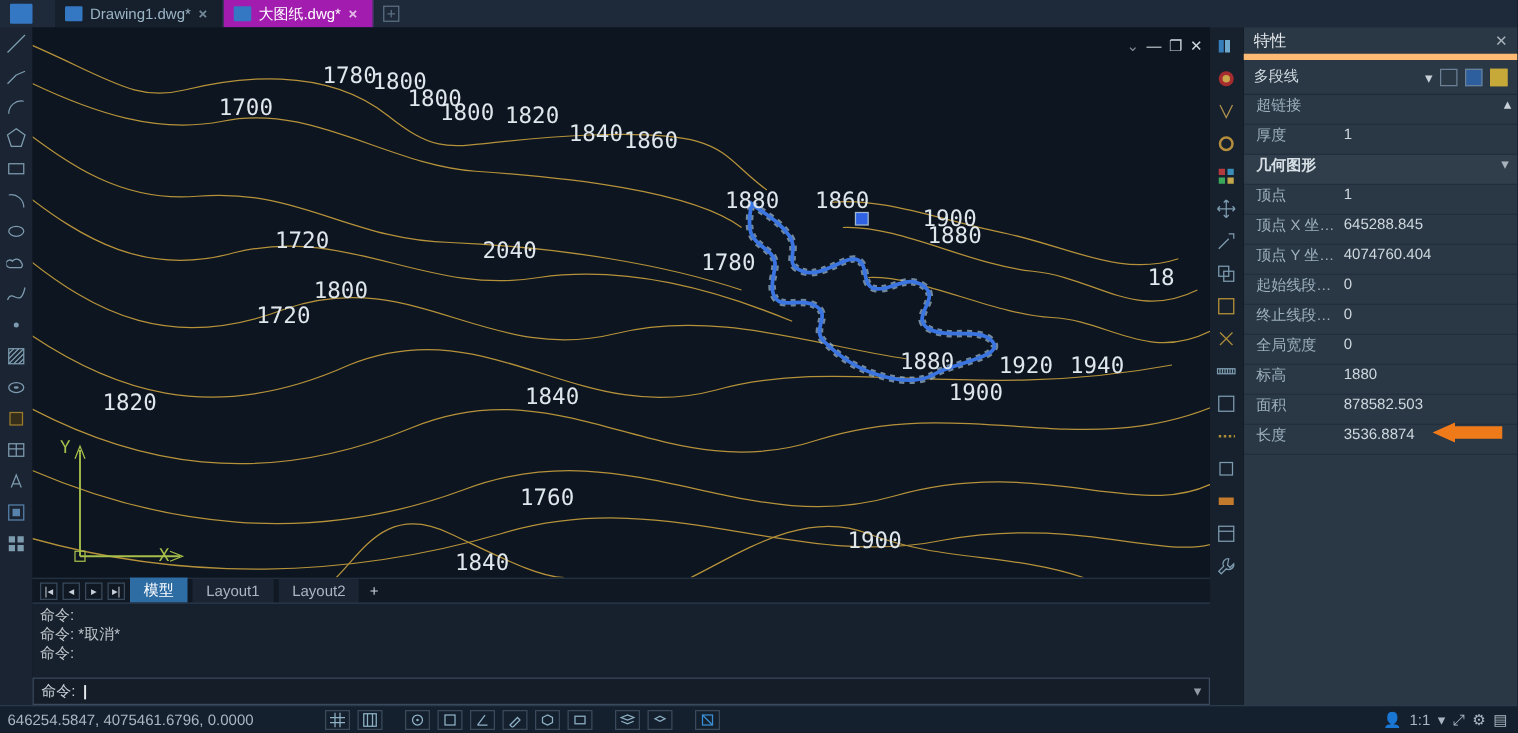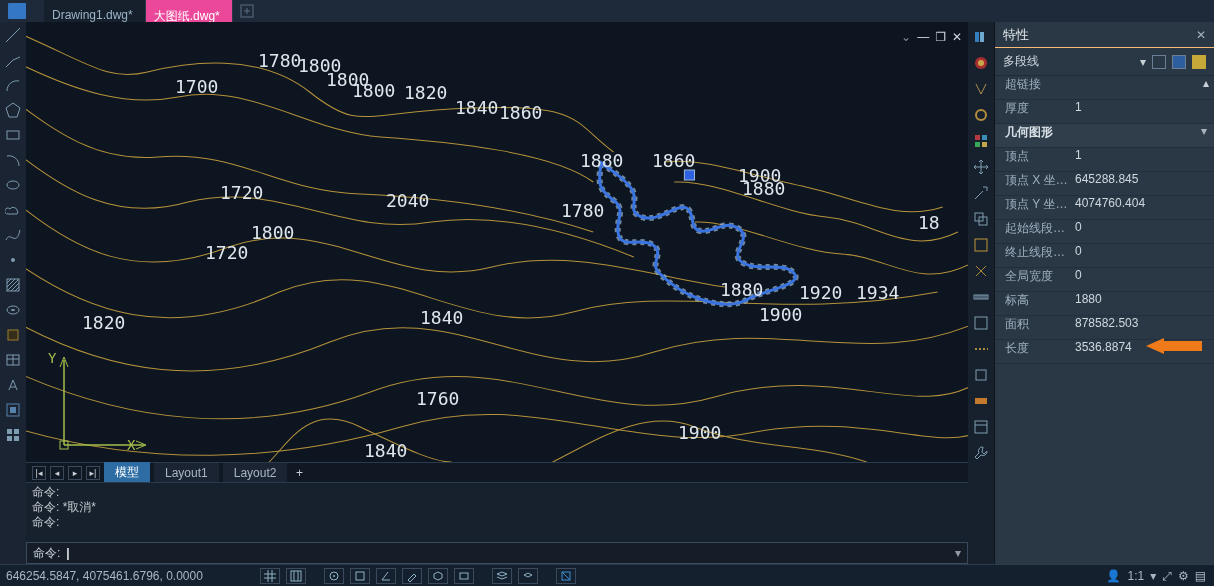--- a/index.html
+++ b/index.html
@@ -1,21 +1,21 @@
 <!DOCTYPE html>
 <html><head>
 <meta charset="utf-8">
 <style>
 * { margin:0; padding:0; box-sizing:border-box; font-family:"Microsoft YaHei",Arial,sans-serif; font-size:12px; -webkit-user-select:none; user-select:none;}
 body { background:#1e2a3a; color:#c8d0d8; width:1214px; height:586px; overflow:hidden; position:relative;}
 .tabbar { display:flex; align-items:center; background:#1e2a3a; height:22px; padding-left:44px; gap:0;}
 .tabbar .pre-icon{ width:18px; height:16px; background:#3477c2; position:absolute; left:8px; top:3px; border-radius:1px;}
-.tab { display:flex; align-items:center; padding:2px 12px 2px 8px; gap:6px; height:22px; border-right:1px solid #2a3a4d; position:relative; cursor:pointer;flex-direction:column;}
+.tab { display:flex; align-items:center; padding:2px 12px 2px 8px; gap:6px; height:22px; border-right:1px solid #2a3a4d; position:relative; cursor:pointer;}
 .tab.inactive{ background:#16202c; color:#9bb4c6;}
-.tab.active{ background:#ec4899; color:#fff;}
+.tab.active{ background:#a21caf; color:#fff;}
 .tab .dwg-ic{ width:14px; height:12px; background:#3477c2; display:inline-block; border-radius:1px;}
 .tab .dwg-ic.small{ background:#3477c2;}
 .tab .close{ font-weight:bold; opacity:.7;}
 .tabbar .plus-ic{width:20px;height:20px;display:flex;align-items:center;justify-content:center;opacity:.8;margin-left:4px;cursor:pointer;}
 .main { display:flex; position:absolute; top:22px; left:0; right:0; bottom:22px;}
 .toolcol{ width:26px; background:#1a2432; display:flex; flex-direction:column; align-items:center; padding-top:4px; gap:7px;}
 .tbtn{ width:18px; height:18px; display:flex; align-items:center; justify-content:center; opacity:.85; cursor:pointer;}
 .tbtn svg, .tbtn span{ width:16px; height:16px; display:block;}
 .canvas-area{ flex:1; display:flex; flex-direction:column; background:#0e1621;}
 .drawing{ flex:1; position:relative; background:#0d1520; overflow:hidden;}
@@ -30,21 +30,21 @@
 .ltabs .lt.active{ background:#2e6da4; color:#fff;}
 .ltabs .lt.inactive{ background:#1a2432; color:#aab6c1;}
 .ltabs .plus{ width:16px; text-align:center;cursor:pointer;}
 .cmdlog{ background:#17212d; border-top:1px solid #2a3a4d; font-size:12px; color:#c0c6cc; padding:2px 6px; line-height:15px; height:60px; overflow:hidden; font-family:Arial,sans-serif;}
 .cmdinput-row{ display:flex; align-items:center; background:#141d28; border:1px solid #3a4a5c; height:22px; padding:0 6px; gap:6px;}
 .cmdinput-row input{ flex:1; background:transparent; border:none; outline:none; color:#c0c6cc;}
 .cmdinput-row .caret{ color:#e4e8eb; font-weight:bold;}
 .right-stack{ width:26px; background:#17212d; display:flex; flex-direction:column; align-items:center; gap:8px; padding-top:6px;}
 .rbtn{ width:18px;height:18px;display:flex;align-items:center;justify-content:center;opacity:.85;cursor:pointer;}
 .prop-panel{ width:220px; background:#2a3846; display:flex; flex-direction:column; border-left:1px solid #0d141c;}
-.prop-hd{ display:flex; align-items:center; height:26px; padding:0 8px; border-bottom:1px solid #fdba74;}
+.prop-hd{ display:flex; align-items:center; height:26px; padding:0 8px; border-bottom:5px solid #fdba74;}
 .prop-hd .title{ flex:1; font-size:13px; color:#e4e8eb;}
 .prop-hd .xbtn{cursor:pointer;opacity:.8;}
 .prop-sel{ display:flex; align-items:center; height:28px; padding:0 8px; border-bottom:1px solid #1e2a3a; gap:6px;}
 .prop-sel .selname{ flex:1; color:#cfd8de;}
 .prop-sel .pic{ width:14px;height:14px;border:1px solid #6b8095;cursor:pointer;}
 .prop-body{ flex:1; overflow:hidden;}
 .prow{ display:flex; align-items:flex-start; height:24px; border-bottom:1px solid #222e3b;}
 .prow .lbl{ width:80px; padding-left:10px; color:#9eb0be;}
 .prow .val{ flex:1; color:#cfd8de;}
 .prow.sec .lbl{ color:#d8e0e6; font-weight:bold;}
@@ -228,21 +228,21 @@
       <div class="elev" style="left:716px;top:156px">1880</div>
       <div class="elev" style="left:194px;top:160px">1720</div>
       <div class="elev" style="left:360px;top:168px">2040</div>
       <div class="elev" style="left:535px;top:178px">1780</div>
       <div class="elev" style="left:225px;top:200px">1800</div>
       <div class="elev" style="left:179px;top:220px">1720</div>
       <div class="elev" style="left:56px;top:290px">1820</div>
       <div class="elev" style="left:394px;top:285px">1840</div>
       <div class="elev" style="left:694px;top:257px">1880</div>
       <div class="elev" style="left:773px;top:260px">1920</div>
-      <div class="elev" style="left:830px;top:260px">1934</div>
+      <div class="elev" style="left:830px;top:260px">1940</div>
       <div class="elev" style="left:733px;top:282px">1900</div>
       <div class="elev" style="left:892px;top:190px">18</div>
       <div class="elev" style="left:390px;top:366px">1760</div>
       <div class="elev" style="left:338px;top:418px">1840</div>
       <div class="elev" style="left:652px;top:400px">1900</div>
 
       <div class="cax" style="left:18px;">
         <svg width="110" height="100" viewBox="0 0 110 100">
           <path d="M20 90V5M20 90h80" stroke="#a7bf4b" stroke-width="1.5" fill="none"></path>
           <path d="M16 12 20 2l4 10M92 86l10 4-10 4" stroke="#a7bf4b" fill="none"></path>

